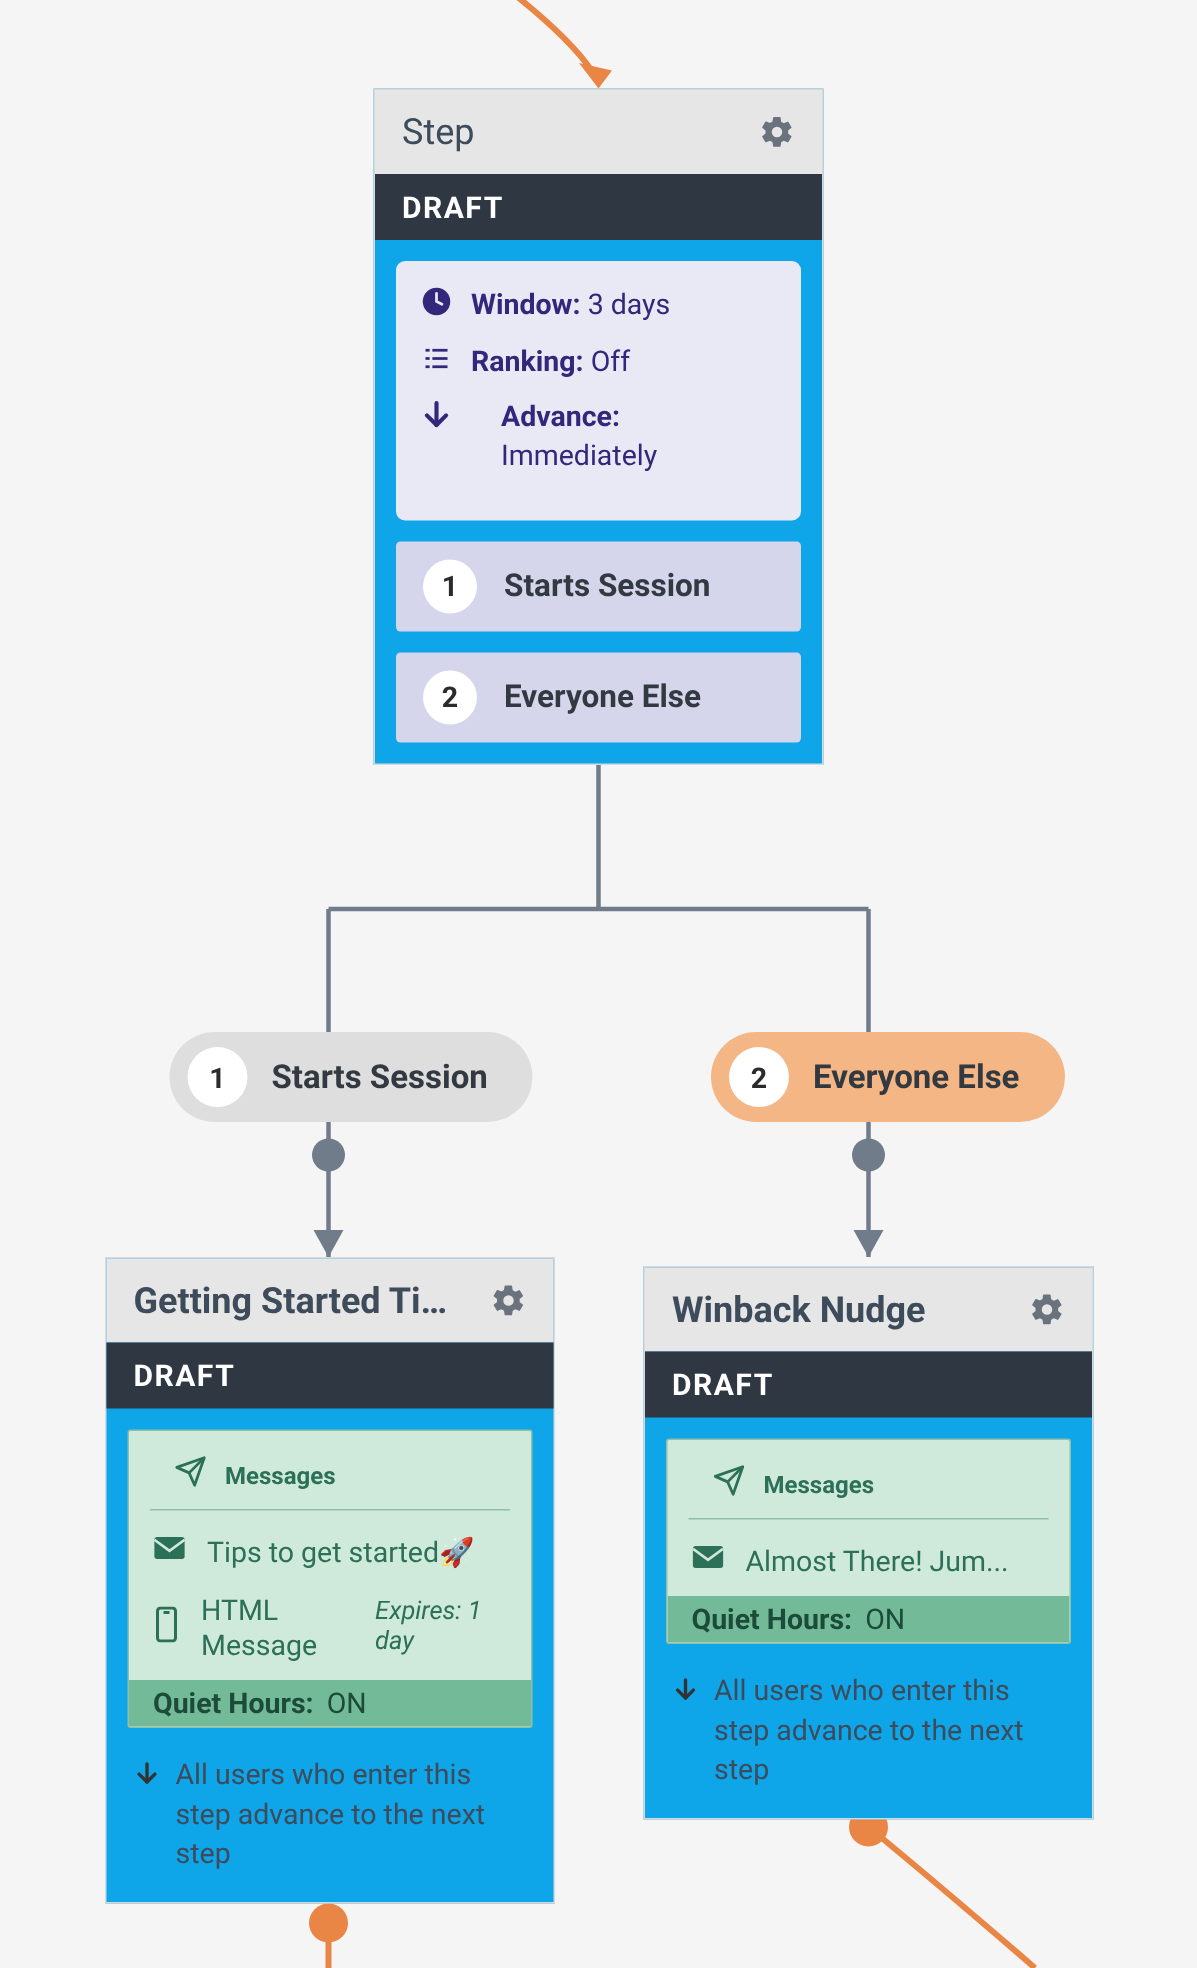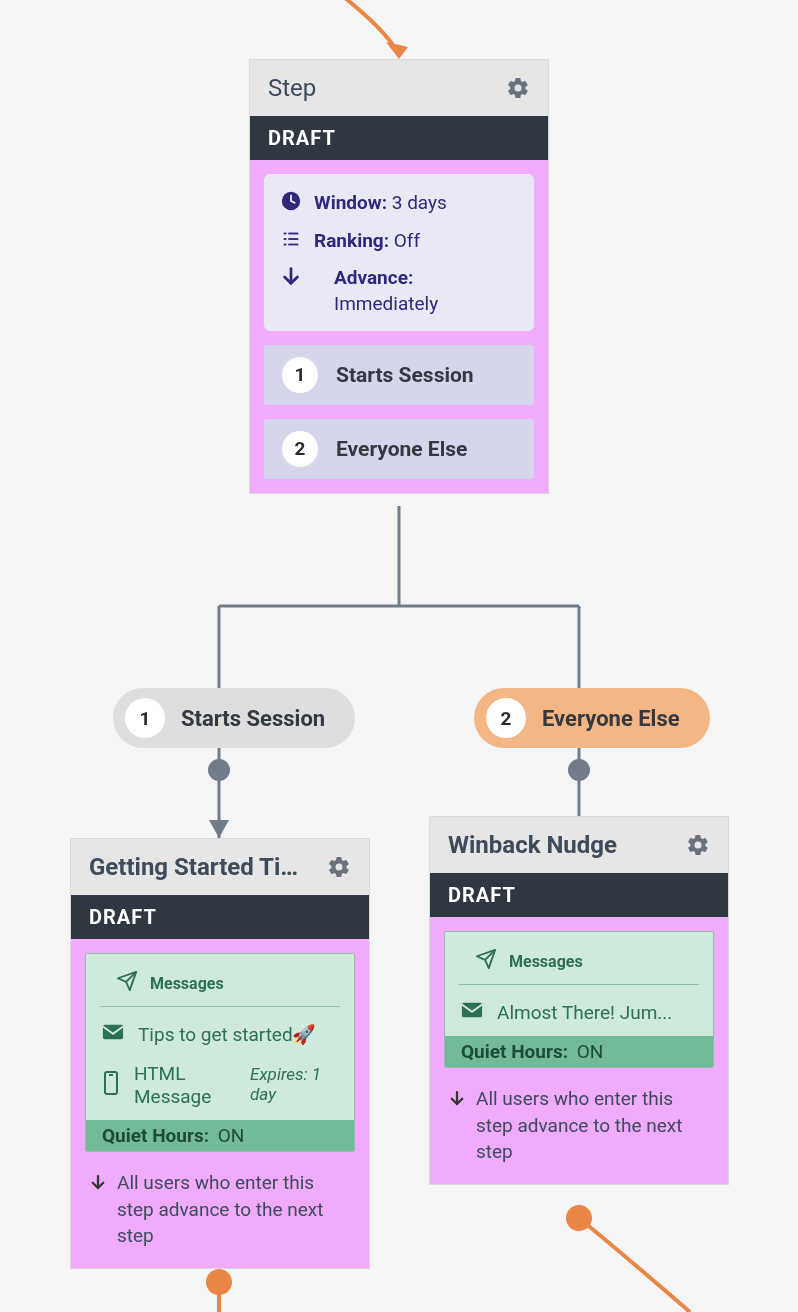--- a/index.html
+++ b/index.html
@@ -29,21 +29,21 @@
     position:relative;
     overflow:hidden;
     color:var(--text);
   }
   svg.connectors{position:absolute;left:0;top:0;width:798px;height:1312px;pointer-events:none;}
 
   
 
   .card{
     position:absolute;
-    background:#f0abfc;
+    background:#0ea5e9;
     border:1px solid var(--card-border);
   }
   .card-header{
     display:flex;align-items:center;justify-content:space-between;
     padding:14px 18px;
     background:var(--card-header-bg);
     font-size:24px;
     color:var(--text);
   }
   .card-header .gear{color:#6a737d;}
@@ -57,21 +57,21 @@
   
   #step-card{left:249px;top:59px;width:300px;}
   .info-panel{
     margin:14px;
     background:var(--indigo-bg);
     border-radius:6px;
     padding:16px 16px 14px 16px;
     color:var(--indigo);
   }
   .info-row{display:flex;align-items:flex-start;gap:12px;margin-bottom:12px;font-size:19px;}
-  .info-row:last-child{margin-bottom:0;gap:32px;}
+  .info-row:last-child{margin-bottom:16px;gap:32px;}
   .info-row .label{font-weight:700;}
   .info-row .value{font-weight:400;}
   .info-icon{width:22px;height:22px;flex:0 0 22px;display:flex;align-items:center;justify-content:center;color:var(--indigo);}
   .info-text{flex:1;line-height:1.35;}
 
   .option-row{
     margin:0 14px 14px 14px;
     background:var(--lavender);
     border-radius:3px;
     display:flex;align-items:center;gap:18px;
@@ -97,21 +97,21 @@
     color:var(--text-dark);
   }
   .pill .num-badge{width:40px;height:40px;}
   #pill-1{left:113px;top:688px;background:#dedede;}
   #pill-2{left:474px;top:688px;background:var(--orange-fill);}
 
   
 
   
   #child-left{left:70px;top:838px;width:300px;}
-  #child-right{left:429px;top:816px;width:300px;}
+  #child-right{left:429px;top:844px;width:300px;}
 
   .msg-panel{
     margin:14px;
     background:var(--green-header);
     border:1px solid var(--green-header-border);
     border-radius:2px;
     overflow:hidden;
   }
   .msg-hdr{
     display:flex;align-items:center;gap:12px;

